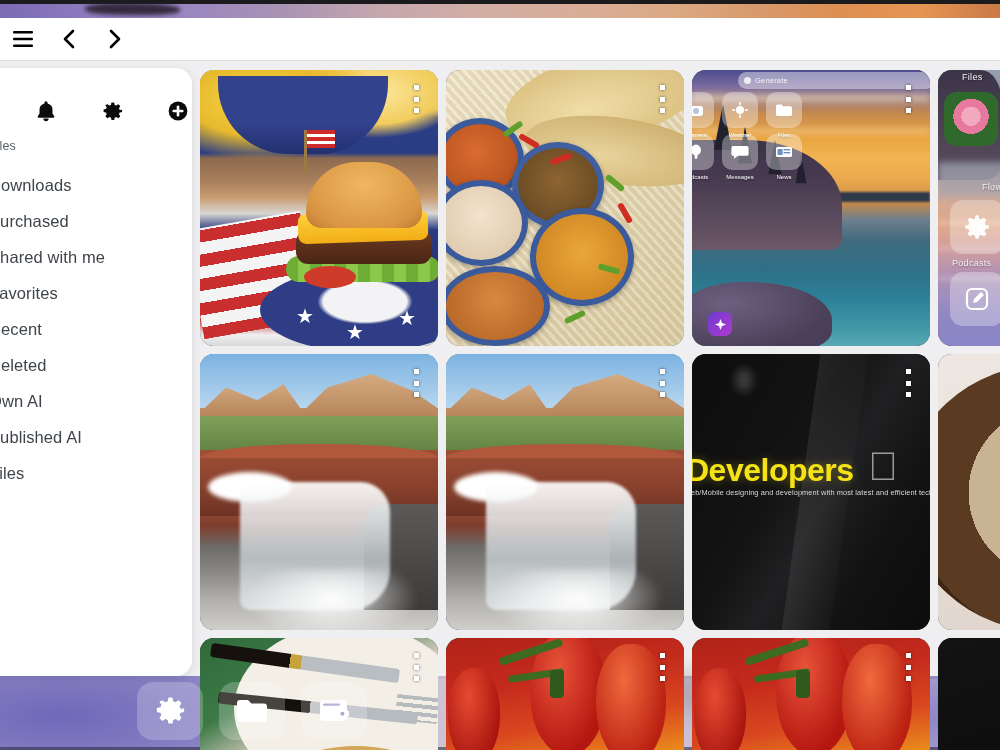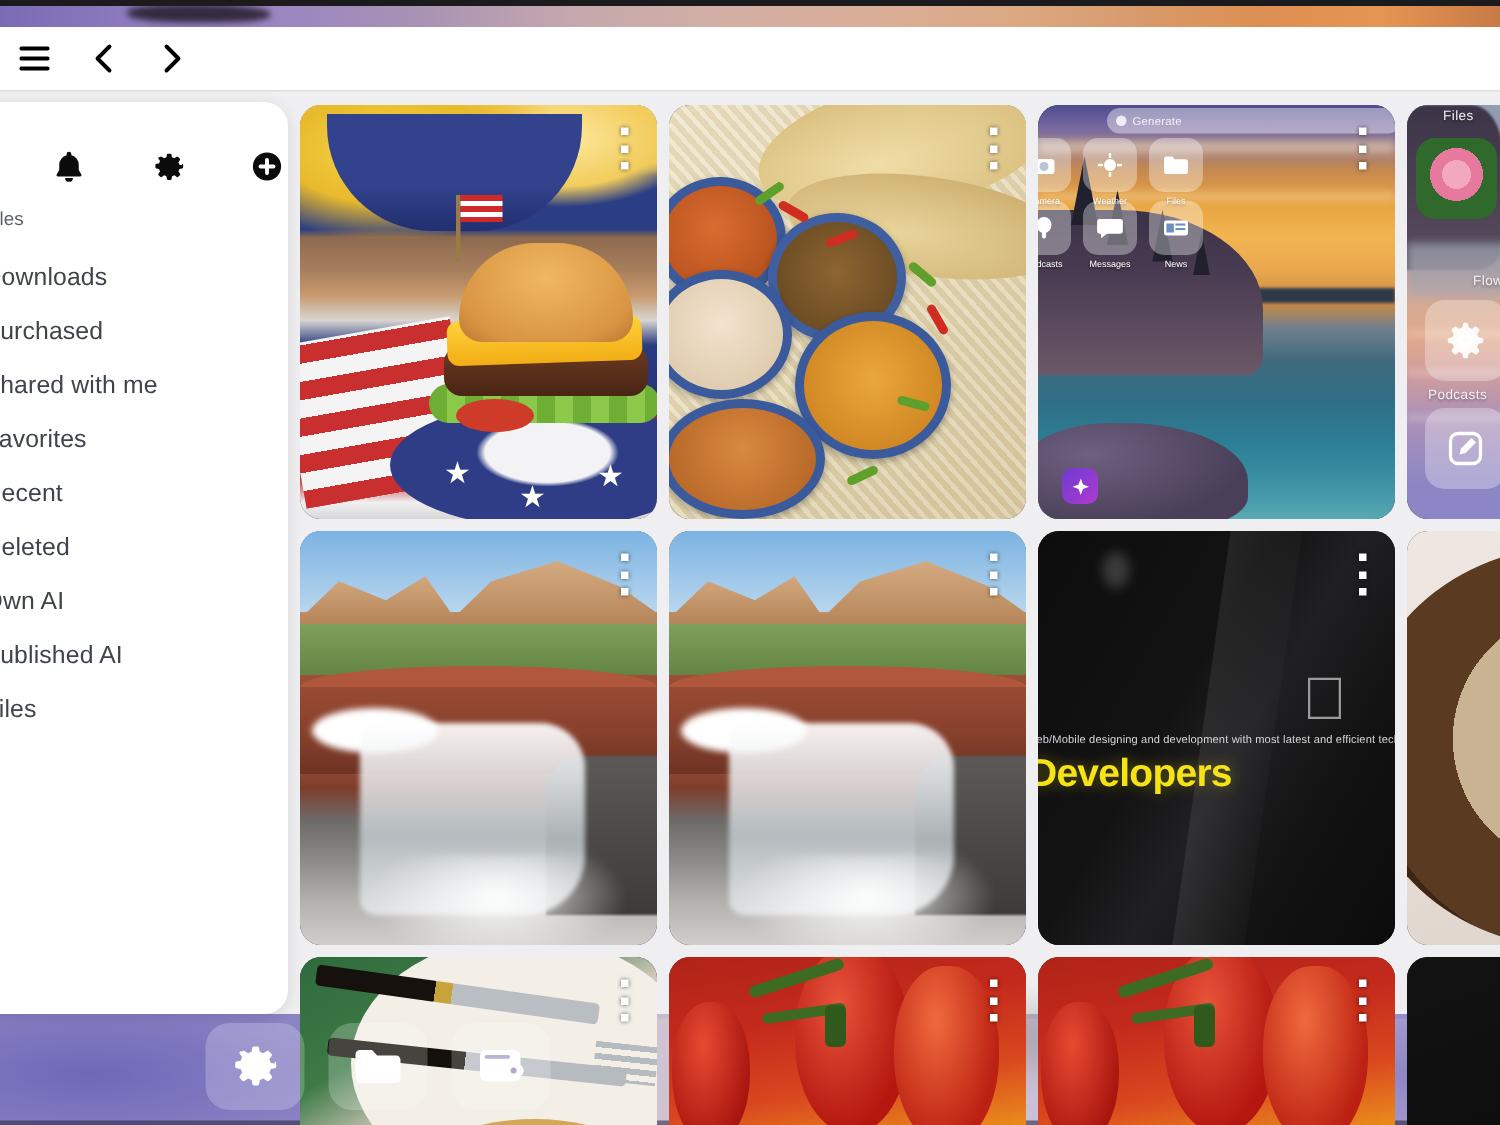--- a/index.html
+++ b/index.html
@@ -434,24 +434,23 @@
   .art-dev {
     background:linear-gradient(120deg,#0d0d0e 0%, #131314 40%, #202022 55%, #121213 75%, #0c0c0d 100%);
   }
   .art-dev .sheen {
     position:absolute; left:46%; top:0; width:20%; height:100%;
     background:linear-gradient(90deg, rgba(255,255,255,.08), rgba(255,255,255,.02));
     transform:skewX(-8deg);
   }
   .art-dev .devtitle {
     position:absolute; left:-6px; top:98px; width:100%;
-    font-size:26px; font-weight:bold; color:#f5e315;
+    font-size:32px; font-weight:bold; color:#f5e315;
     letter-spacing:-.5px; text-shadow:0 0 10px rgba(245,227,21,.35);
     white-space:nowrap;
-    margin-top:48px;
   }
   .art-dev .devsub {
     position:absolute; left:-8px; top:134px; width:260px;
     font-size:7.4px; color:#d8d8d8; letter-spacing:.1px;
     white-space:nowrap;
   }
   .art-dev .applelogo {
     position:absolute; right:32px; top:92px;
     font-size:40px; color:#9a9a9a; line-height:1;
   }

